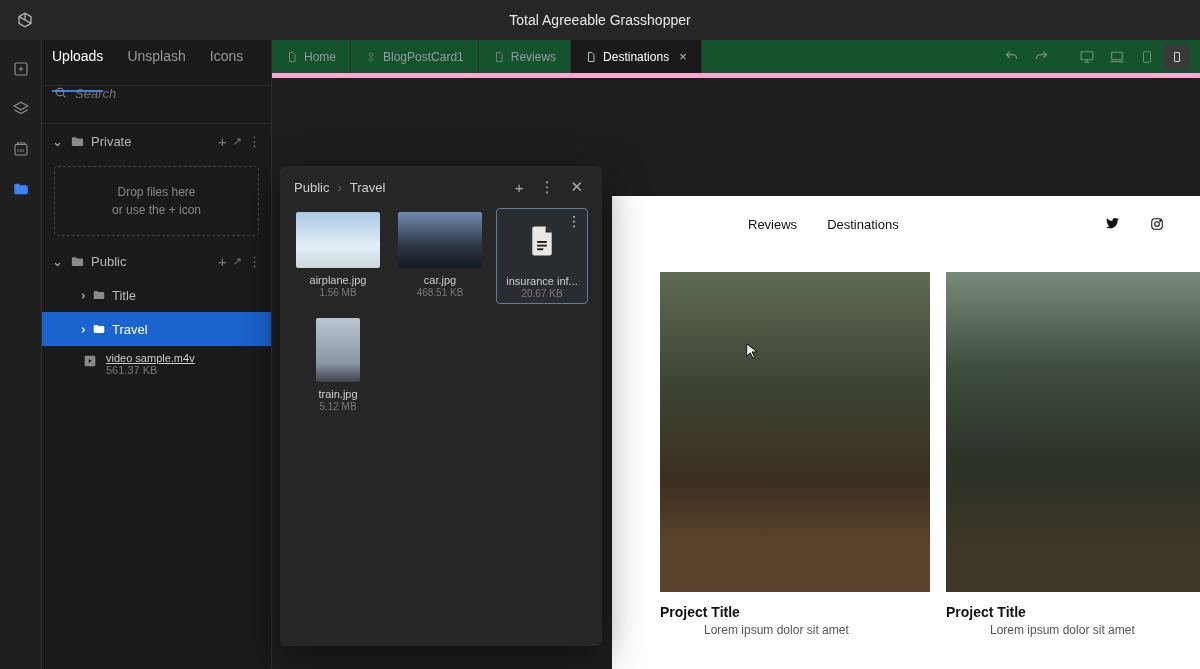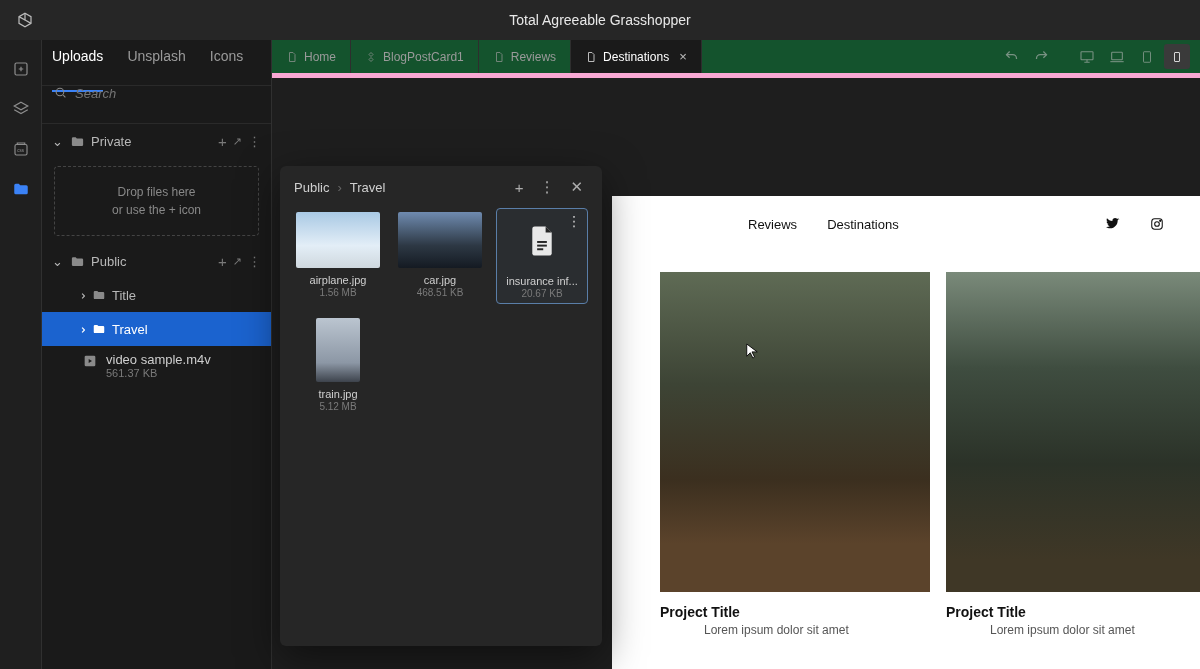--- a/index.html
+++ b/index.html
@@ -75,21 +75,21 @@
       margin: 8px 12px; padding: 16px;
       border: 1px dashed #444; border-radius: 4px;
       text-align: center; font-size: 12px; color: #888;
       line-height: 1.5;
     }
     .file-row {
       display: flex; align-items: flex-start; gap: 8px;
       padding: 6px 10px 6px 40px; cursor: pointer;
     }
     .file-row .file-ic { width:16px; height:16px; margin-top:1px; }
-    .file-row .fname { font-size: 13px; color: #cfcfcf; }
+    .file-row .fname { font-size: 11px; color: #cfcfcf; text-decoration: underline; }
     .file-row .fsize { font-size: 11px; color: #7a7a7a; }
     .content-area { flex: 1; position: relative; background: #1e1e1e; }
     .tabstrip {
       height: 38px; display: flex; align-items: stretch;
       background: #14532d; border-bottom: 5px solid #f9a8d4;
     }
     .etab {
       display: flex; align-items: center; gap: 6px;
       padding: 0 14px; font-size: 12px; color: #9a9a9a;
       border-right: 1px solid #2e2e2e; cursor: pointer;

